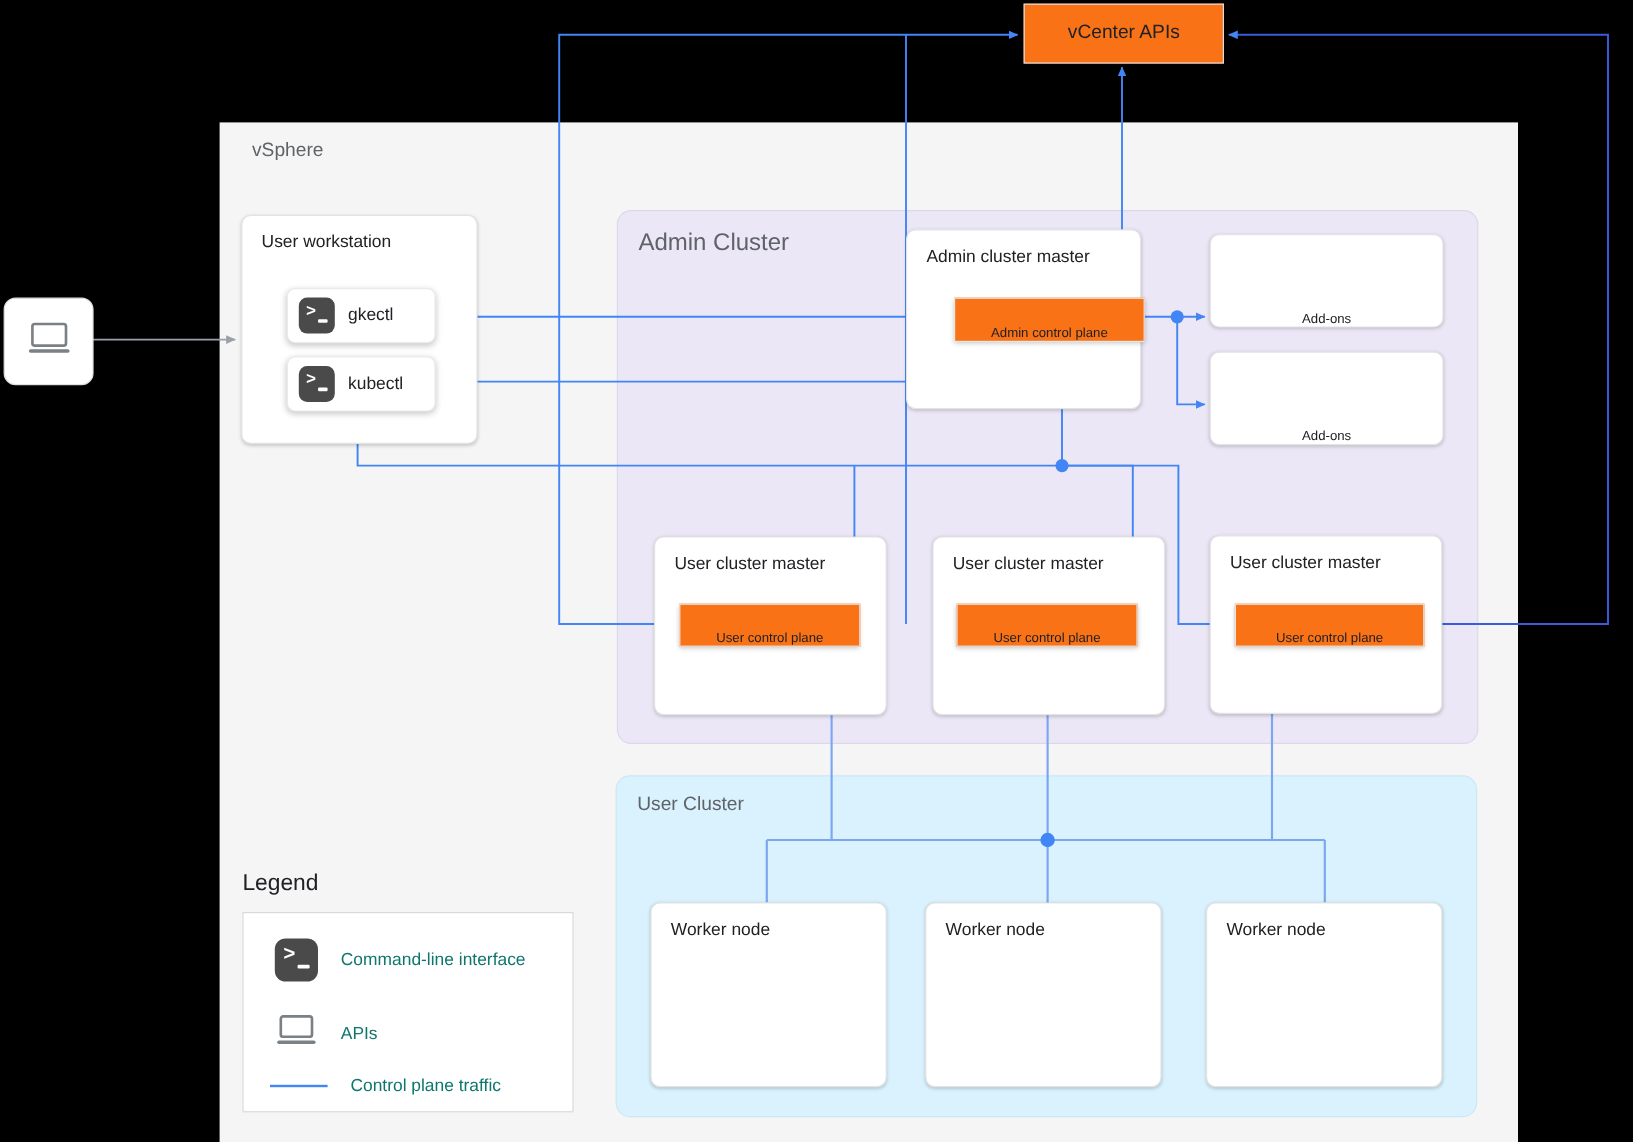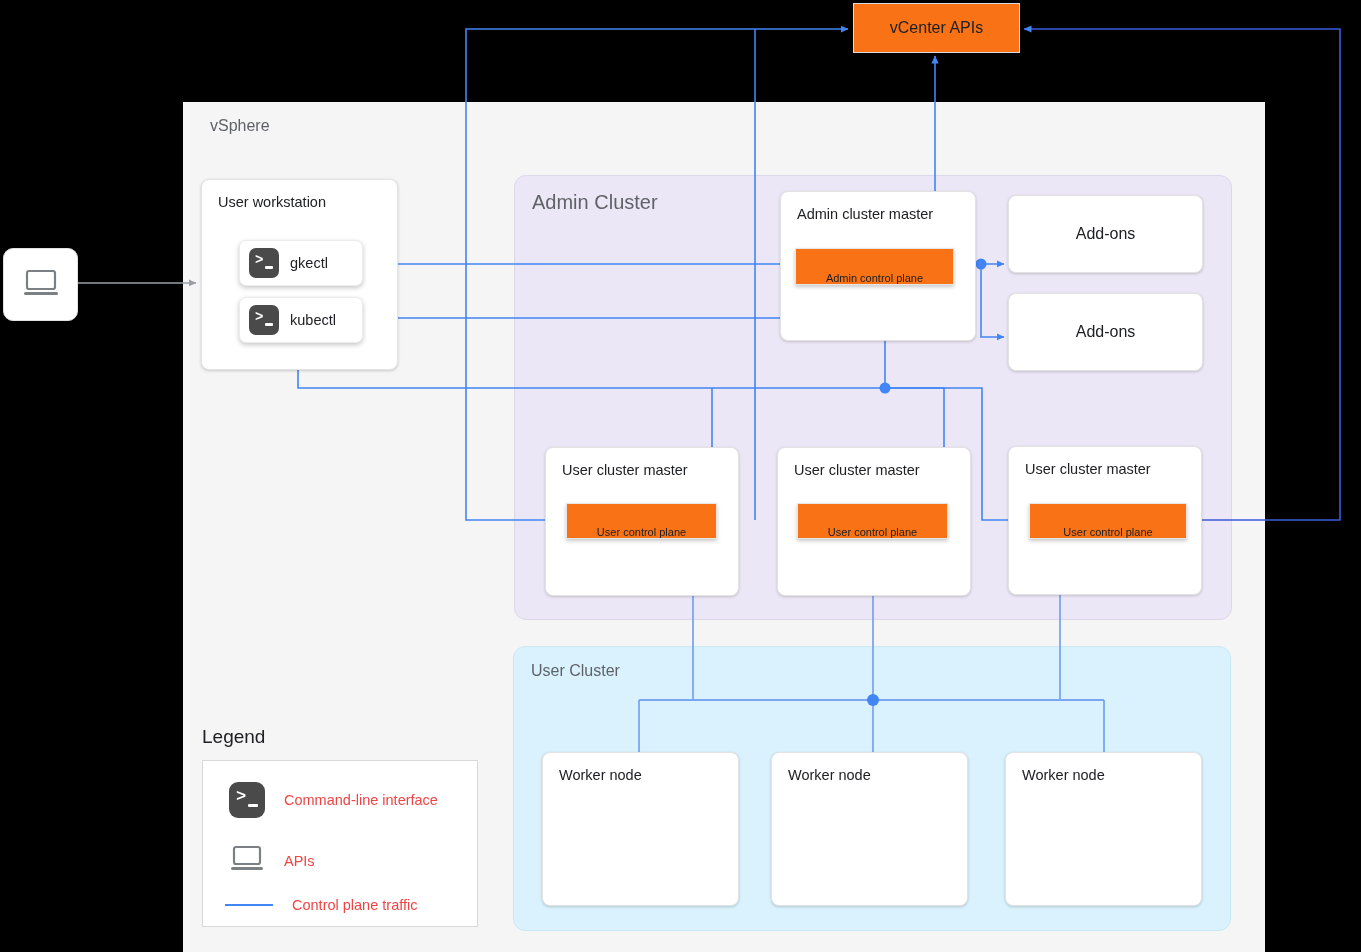--- a/index.html
+++ b/index.html
@@ -19,22 +19,22 @@
 
   .userCluster{position:absolute;left:513px;top:646px;width:716px;height:283px;
                background:#d9f2fd;border-radius:12px;border:1px solid #cbe8f6;}
   .userCluster .plabel{position:absolute;left:17px;top:15px;font-size:16px;color:#5f6368;}
 
   
   .card{position:absolute;background:#fff;border:1px solid #e3e3e3;border-radius:8px;
         box-shadow:0 1px 3px rgba(0,0,0,.18);}
   .card > .title{position:absolute;left:16px;top:14px;font-size:14.5px;color:#202124;
                  white-space:nowrap;}
-  .card.centered{display:flex;align-items:center;justify-content:center;
-                 font-size:16px;color:#202124;}
+  .card.centered{display:flex;align-items:flex-end;justify-content:center;
+                 font-size:11px;color:#202124;}
 
   .inner{position:absolute;background:#f97316;border:1px solid #e6e6e6;
          box-shadow:0 2px 4px rgba(0,0,0,.22);display:flex;align-items:flex-end;
          justify-content:center;font-size:11px;color:#202124;white-space:nowrap;}
 
   
   #adminWorkstation{left:201px;top:179px;width:195px;height:189px;}
   .cli{position:absolute;width:122px;height:44px;background:#fff;border:1px solid #ebebeb;
        border-radius:7px;box-shadow:0 2px 5px rgba(0,0,0,.22);
        display:flex;align-items:center;}
@@ -55,21 +55,21 @@
   
   #userBox{position:absolute;left:3px;top:248px;width:73px;height:71px;background:#fff;
            border:1px solid #e0e0e0;border-radius:10px;
            display:flex;align-items:center;justify-content:center;}
 
   
   #legendTitle{position:absolute;left:202px;top:726px;font-size:19px;color:#202124;}
   #legendBox{position:absolute;left:202px;top:760px;width:274px;height:165px;background:#fff;
              border:1px solid #d9d9d9;}
   .legRow{position:absolute;left:26px;display:flex;align-items:center;}
-  .legRow .txt{margin-left:19px;font-size:14.5px;color:#ef4444;white-space:nowrap;}
+  .legRow .txt{margin-left:19px;font-size:14.5px;color:#0f766e;white-space:nowrap;}
   .legGlyph{width:36px;height:36px;background:#4a4a4a;border-radius:9px;position:relative;flex:none;}
   .legGlyph::before{content:">";position:absolute;left:7px;top:5px;color:#fff;
               font-family:"Liberation Mono","DejaVu Sans Mono",monospace;
               font-size:17px;font-weight:bold;}
   .legGlyph::after{content:"";position:absolute;left:19px;top:22px;width:10px;height:3px;
               background:#fff;border-radius:1px;}
   .lineSwatch{width:48px;height:0;border-top:2px solid #4285f4;flex:none;}
 
   svg.wires{position:absolute;left:0;top:0;width:1361px;height:952px;overflow:visible;
             pointer-events:none;}
@@ -163,21 +163,21 @@
     <div class="cli" style="left:37px;top:117px;">
       <span class="glyph"></span>
       <span class="lbl">kubectl</span>
     </div>
     <div class="cli" style="left:37px;top:60px;">
       <span class="glyph"></span>
       <span class="lbl">gkectl</span>
     </div>
   </div>
 
-  <div class="card" style="left:780px;top:191px;width:194px;height:148px;">
+  <div class="card" style="left:755px;top:191px;width:194px;height:148px;">
     <div class="title">Admin cluster master</div>
   </div>
   <div class="inner" style="left:795px;top:248px;width:157px;height:35px;">
     <span>Admin control plane</span>
   </div>
 
   <div class="card centered" style="left:1008px;top:195px;width:193px;height:76px;">
     <span>Add-ons</span>
   </div>
   <div class="card centered" style="left:1008px;top:293px;width:193px;height:76px;">

